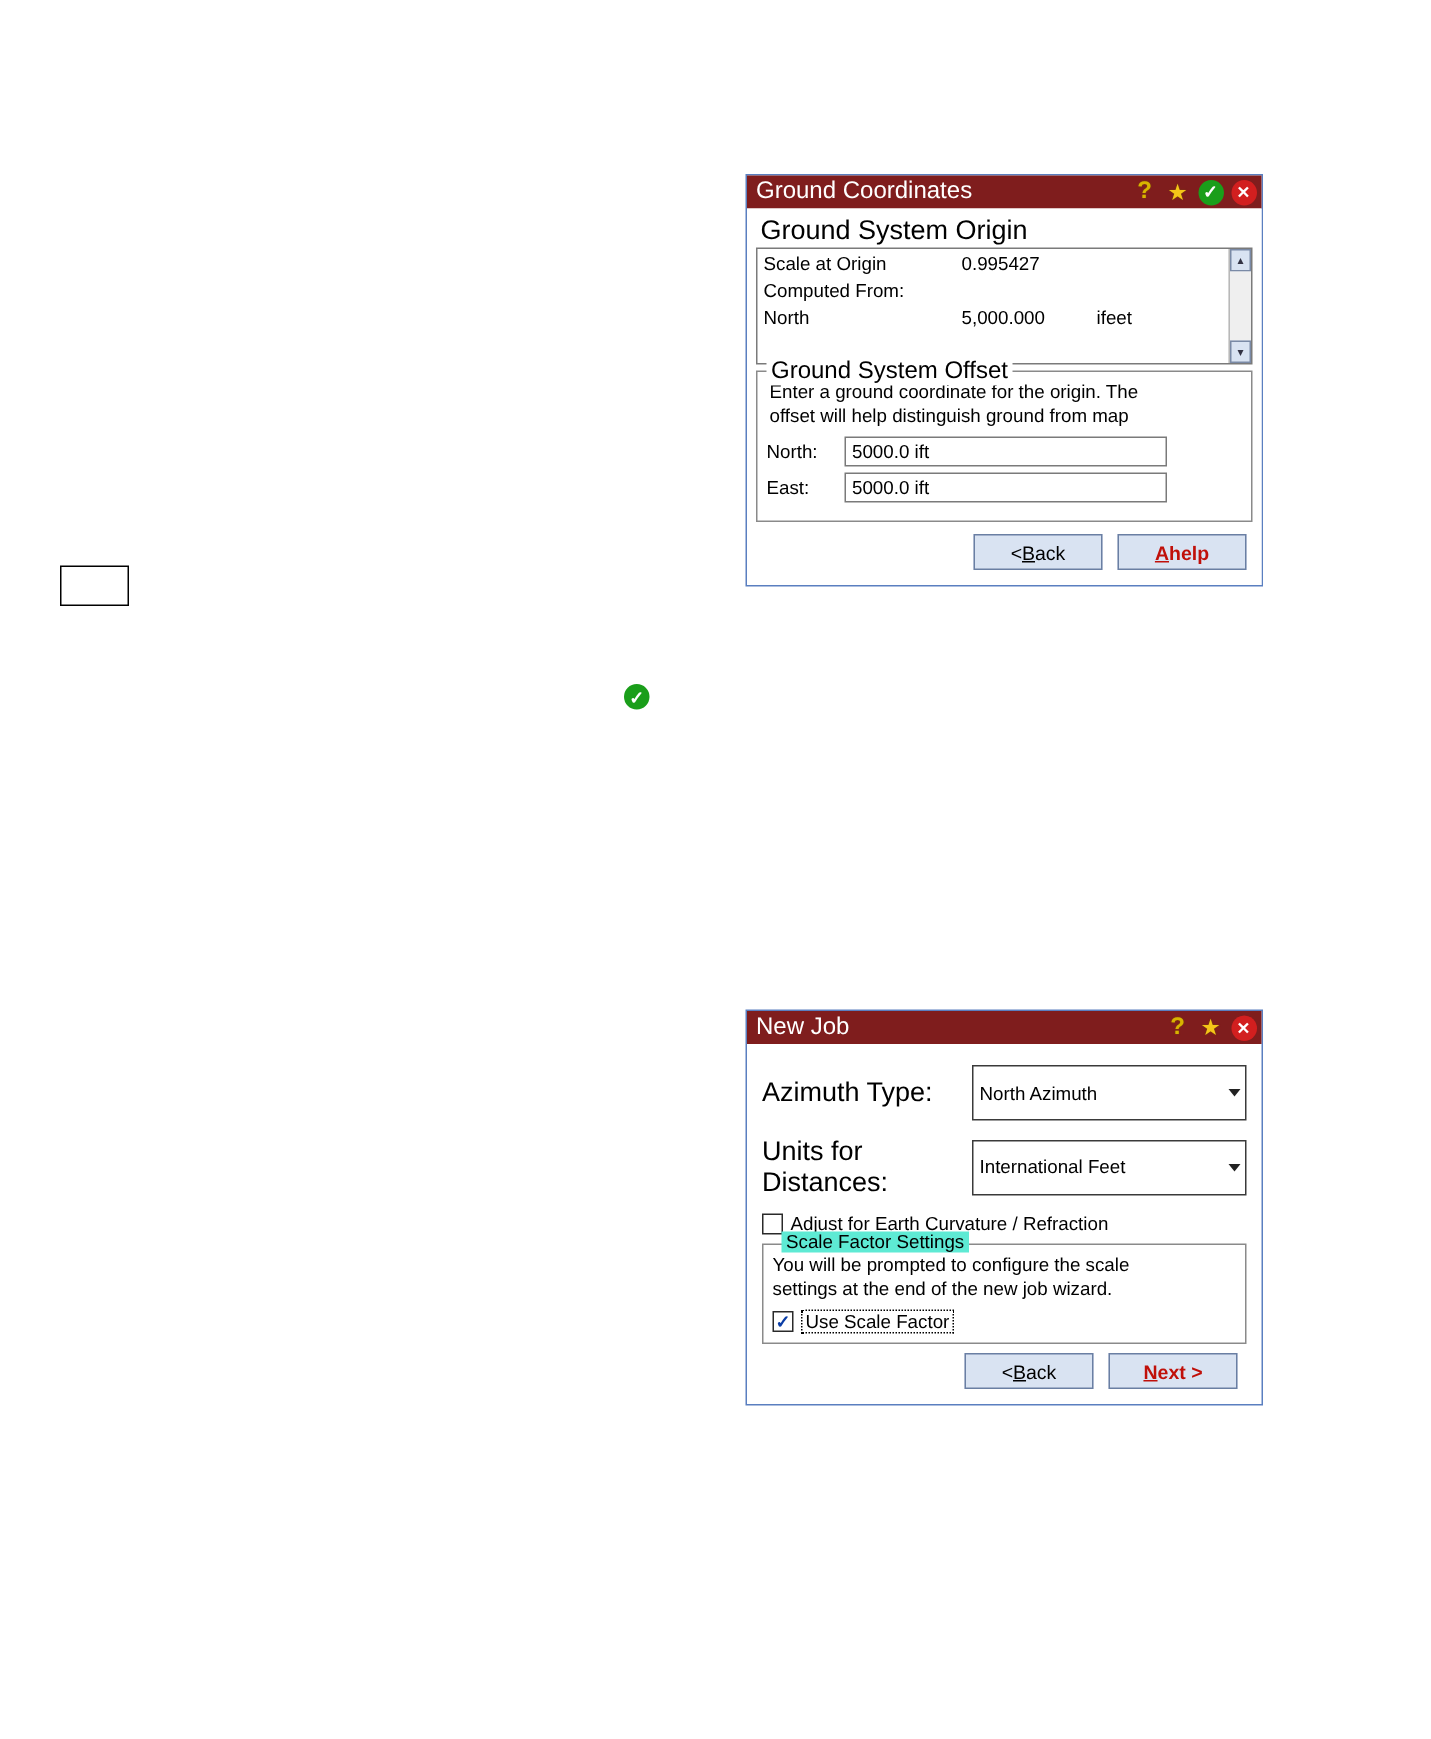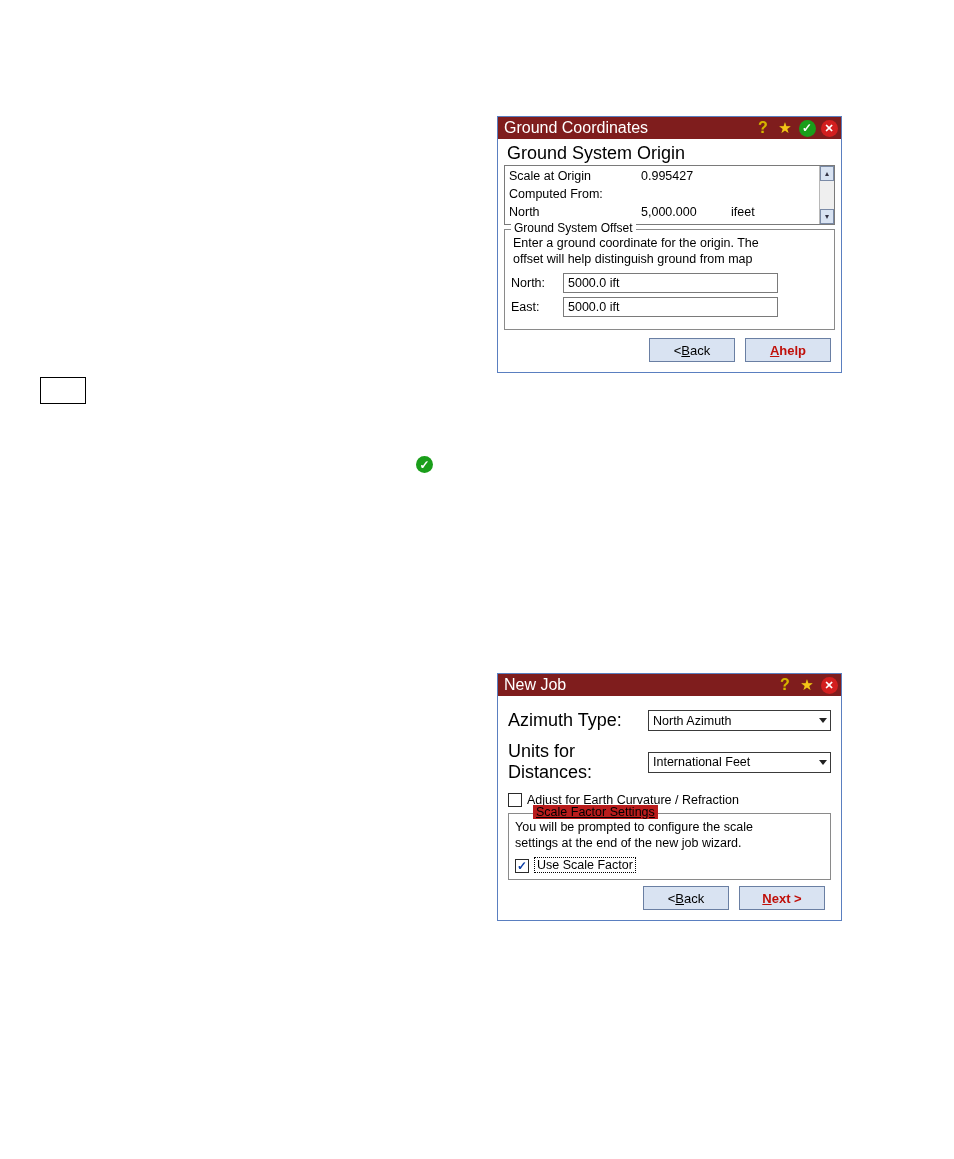--- a/index.html
+++ b/index.html
@@ -73,21 +73,21 @@
 
   .section-label {
     font-size: 18px;
     padding: 2px 3px 1px 5px;
   }
 
   .scroll-panel {
     position: relative;
     border: 1px solid #7a7a7a;
     background: #fff;
-    height: 60px;
+    height: 78px;
     margin: 0 2px 3px 2px;
     padding: 1px 18px 1px 4px;
     font-size: 12.5px;
   }
   .sp-row { display: flex; height: 18px; align-items: center; }
   .sp-row .c1 { width: 132px; }
   .sp-row .c2 { width: 90px; }
   .sp-row .c3 { flex: 1; }
 
   .scrollbar {
@@ -117,21 +117,21 @@
     padding: 4px 6px 8px 6px;
     position: relative;
     font-size: 12.5px;
   }
   .fieldset .legend {
     position: absolute;
     top: -9px;
     left: 6px;
     background: #fff;
     padding: 0 3px;
-    font-size: 12px;
+    font-size: 16px;
   }
   .offset-desc { margin: 2px 0 6px 2px; line-height: 1.25; }
   .frow { display: flex; align-items: center; margin: 4px 0; }
   .frow label { width: 52px; }
   .txt-input {
     width: 215px;
     height: 20px;
     border: 1px solid #7a7a7a;
     padding: 1px 4px;
     font-size: 12.5px;
@@ -157,38 +157,38 @@
   }
   .btn .ul { text-decoration: underline; }
   .btn.primary { color: #c0100a; font-weight: bold; }
 
   
   .nj-body { padding: 8px 10px 4px 10px; }
   .nj-row { display: flex; align-items: center; margin: 6px 0 10px 0; }
   .nj-row label { width: 140px; font-size: 18px; }
   .dropdown {
     flex: 1;
-    height: 21px;
+    height: 37px;
     border: 1px solid #3a3a3a;
     display: flex;
     align-items: center;
     background: #fff;
   }
   .dropdown .dd-text { flex: 1; padding: 0 4px; font-size: 12.5px; }
   .dropdown .dd-arrow {
     width: 15px;
     height: 100%;
     display: flex;
     align-items: center;
     justify-content: center;
     font-size: 9px;
     color: #222;
   }
 
-  .chk-row { display: flex; align-items: flex-end; margin: 4px 0 6px 0; font-size: 12.5px; }
+  .chk-row { display: flex; align-items: center; margin: 4px 0 6px 0; font-size: 12.5px; }
   .chkbox {
     width: 14px; height: 14px;
     border: 1px solid #2a2a2a;
     background: #fff;
     margin-right: 5px;
     display: inline-flex;
     align-items: center;
     justify-content: center;
     font-size: 12px;
     color: #0a3da6;
@@ -198,24 +198,23 @@
 
   .sf-fieldset {
     border: 1px solid #8a8a8a;
     padding: 4px 6px 6px 6px;
     position: relative;
     font-size: 12.5px;
     margin-top: 4px;
   }
   .sf-fieldset .legend {
     position: absolute;
-    top: -9px; left: 24px;
-    background: #b91c1c;
+    top: -9px; left: 12px;
+    background: #5eead4;
     padding: 0 3px;
-    text-decoration: underline;
   }
   .sf-desc { margin: 2px 0 6px 0; line-height: 1.25; }
 
   .tri-down {
     width: 0; height: 0;
     border-left: 4px solid transparent;
     border-right: 4px solid transparent;
     border-top: 5px solid #222;
   }
 </style>

